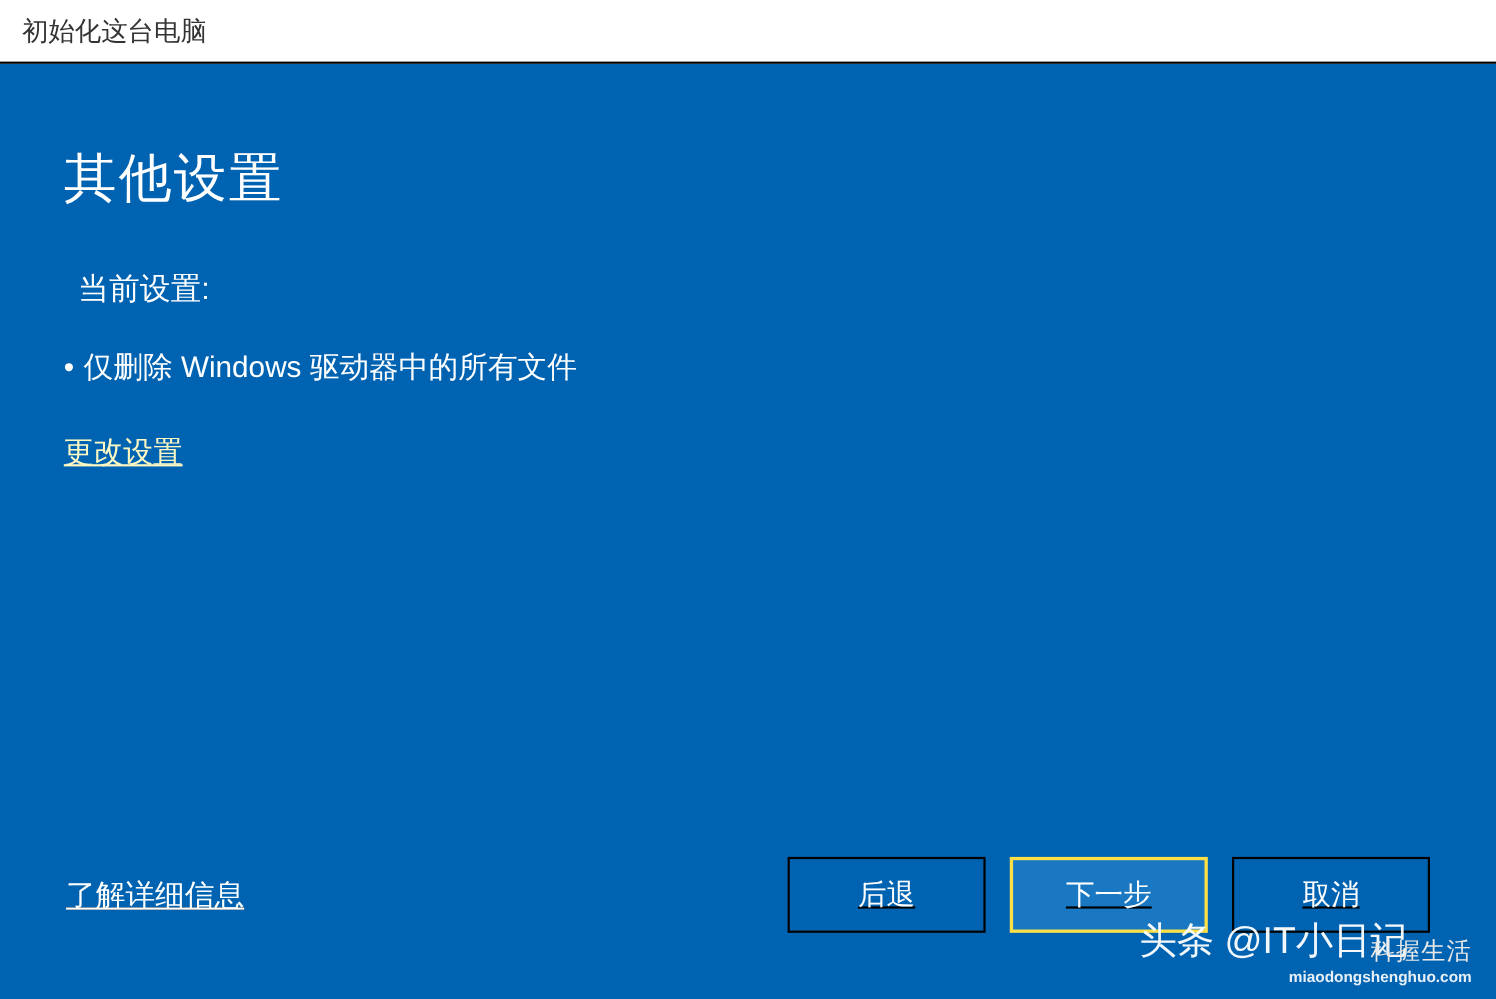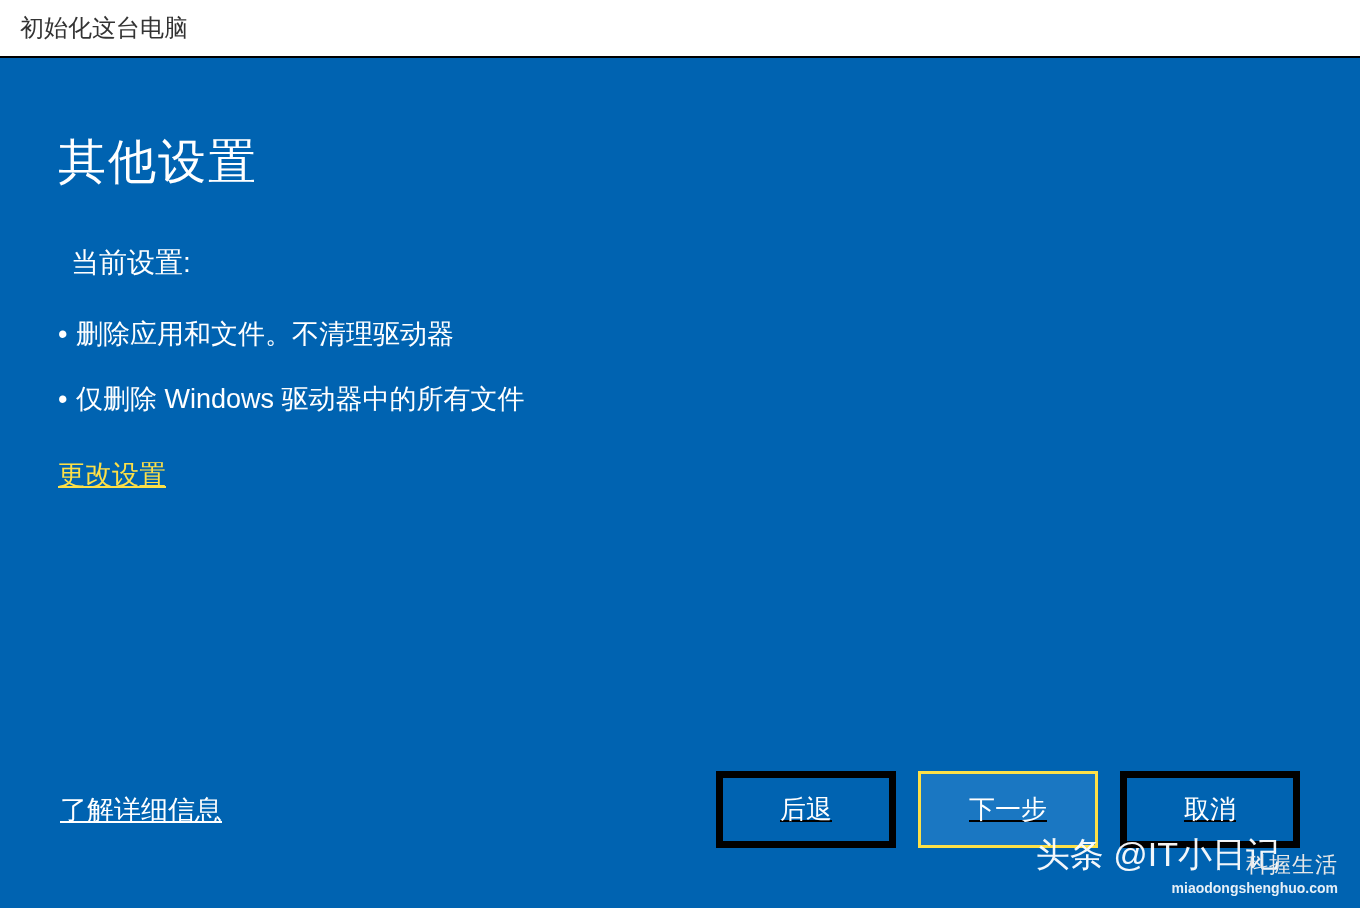--- a/index.html
+++ b/index.html
@@ -67,21 +67,21 @@
 
     .settings-list li::before {
       content: "•";
       position: absolute;
       left: 0;
       top: 0;
     }
 
     .change-settings-link {
       font-size: 27px;
-      color: #fde047;
+      color: #fef9c3;
       text-decoration: underline;
       cursor: pointer;
       display: inline-block;
     }
 
     .footer {
       position: absolute;
       bottom: 60px;
       left: 0;
       right: 0;
@@ -99,21 +99,21 @@
       cursor: pointer;
     }
 
     .button-group {
       display: flex;
       gap: 22px;
     }
 
     .action-button {
       background: transparent;
-      border: 7px solid #000000;
+      border: 2px solid #000000;
       color: #ffffff;
       font-size: 26px;
       font-family: inherit;
       padding: 14px 0;
       width: 180px;
       cursor: pointer;
       text-align: center;
     }
 
     .action-button.primary {
@@ -160,21 +160,20 @@
 <div class="title-bar">
   <span class="title-bar-text">初始化这台电脑</span>
 </div>
 
 <div class="content-area">
   <h1 class="page-heading">其他设置</h1>
 
   <div class="current-settings-label">当前设置:</div>
 
   <ul class="settings-list">
-    <li>删除应用和文件。不清理驱动器</li>
     <li>仅删除 Windows 驱动器中的所有文件</li>
   </ul>
 
   <a class="change-settings-link">更改设置</a>
 </div>
 
 <div class="footer">
   <a class="learn-more-link">了解详细信息</a>
 
   <div class="button-group">

